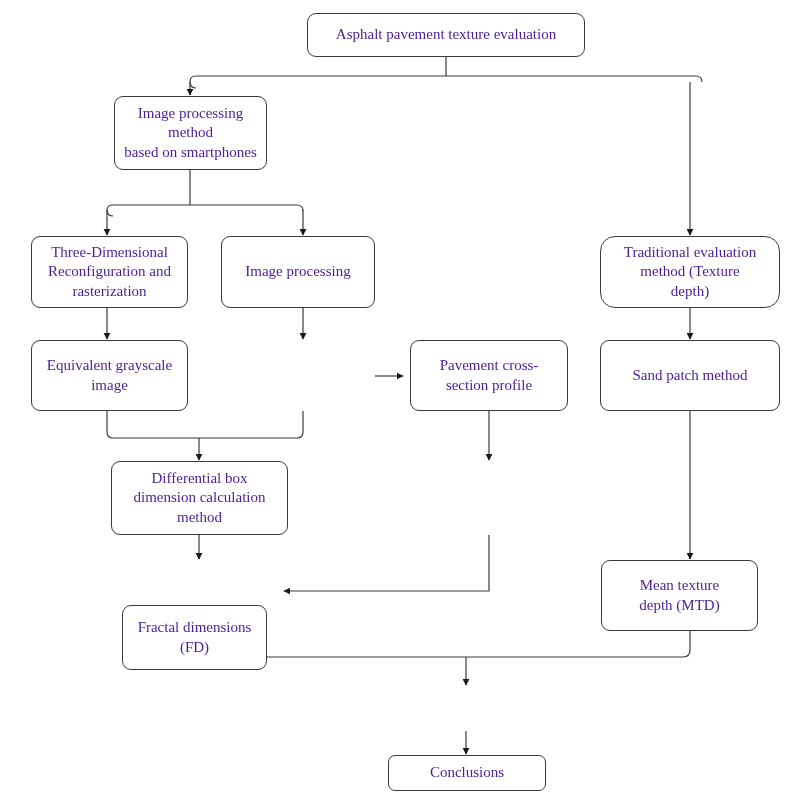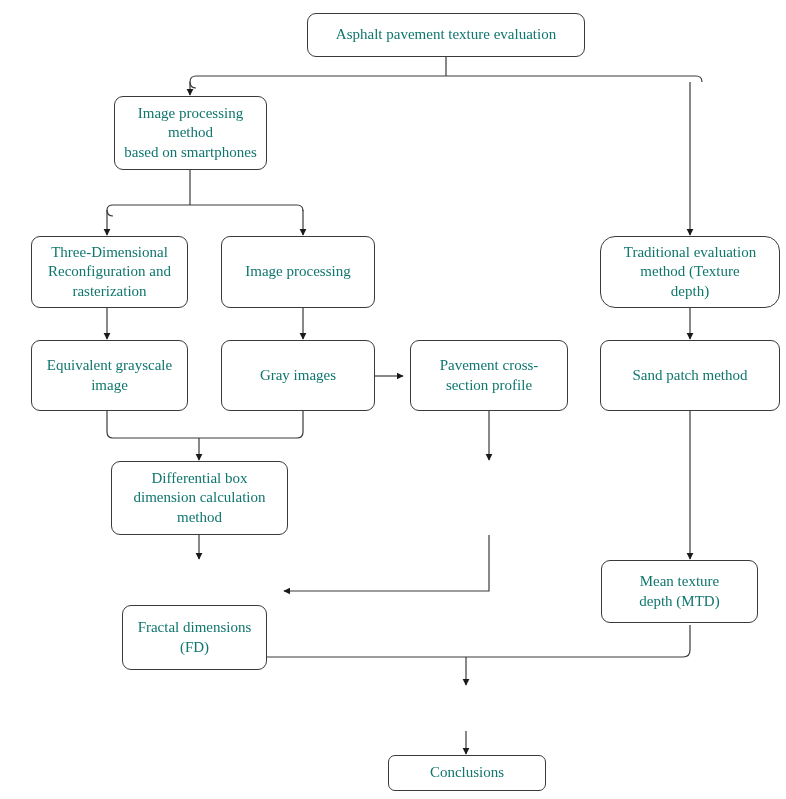--- a/index.html
+++ b/index.html
@@ -26,21 +26,21 @@
   .node {
     position: absolute;
     box-sizing: border-box;
     border: 1px solid #3a3a3a;
     border-radius: 9px;
     background: #ffffff;
     display: flex;
     align-items: center;
     justify-content: center;
     text-align: center;
-    color: #0f766e;
+    color: #4c1d95;
     font-size: 15px;
     line-height: 1.28;
     padding: 8px 6px;
     white-space: pre-line;
   }
   .node.small-radius { border-radius: 7px; }
 </style>
 </head>
 <body>
 
@@ -108,34 +108,33 @@
 
   <div class="node" style="left:31px; top:236px; width:157px; height:72px;">Three-Dimensional
 Reconfiguration and
 rasterization</div>
 
   <div class="node" style="left:221px; top:236px; width:154px; height:72px;">Image processing</div>
 
   <div class="node" style="left:31px; top:340px; width:157px; height:71px;">Equivalent grayscale
 image</div>
 
-  <div class="node" style="left:221px; top:340px; width:154px; height:71px;">Gray images</div>
 
   <div class="node" style="left:410px; top:340px; width:158px; height:71px;">Pavement cross-
 section profile</div>
 
   <div class="node" style="left:600px; top:340px; width:180px; height:71px;text-align:center;">Sand patch method</div>
 
   <div class="node" style="left:111px; top:461px; width:177px; height:74px;">Differential box
 dimension calculation
 method</div>
 
 
   <div class="node" style="left:122px; top:560px; width:145px; height:65px;margin-top:45px;">Fractal dimensions
 (FD)</div>
 
-  <div class="node" style="left:601px; top:560px; width:157px; height:63px;">Mean texture
+  <div class="node" style="left:601px; top:560px; width:157px; height:71px;">Mean texture
 depth (MTD)</div>
 
 
   <div class="node small-radius" style="left:388px; top:755px; width:158px; height:36px;">Conclusions</div>
 
 </div>
 
 </body></html>

